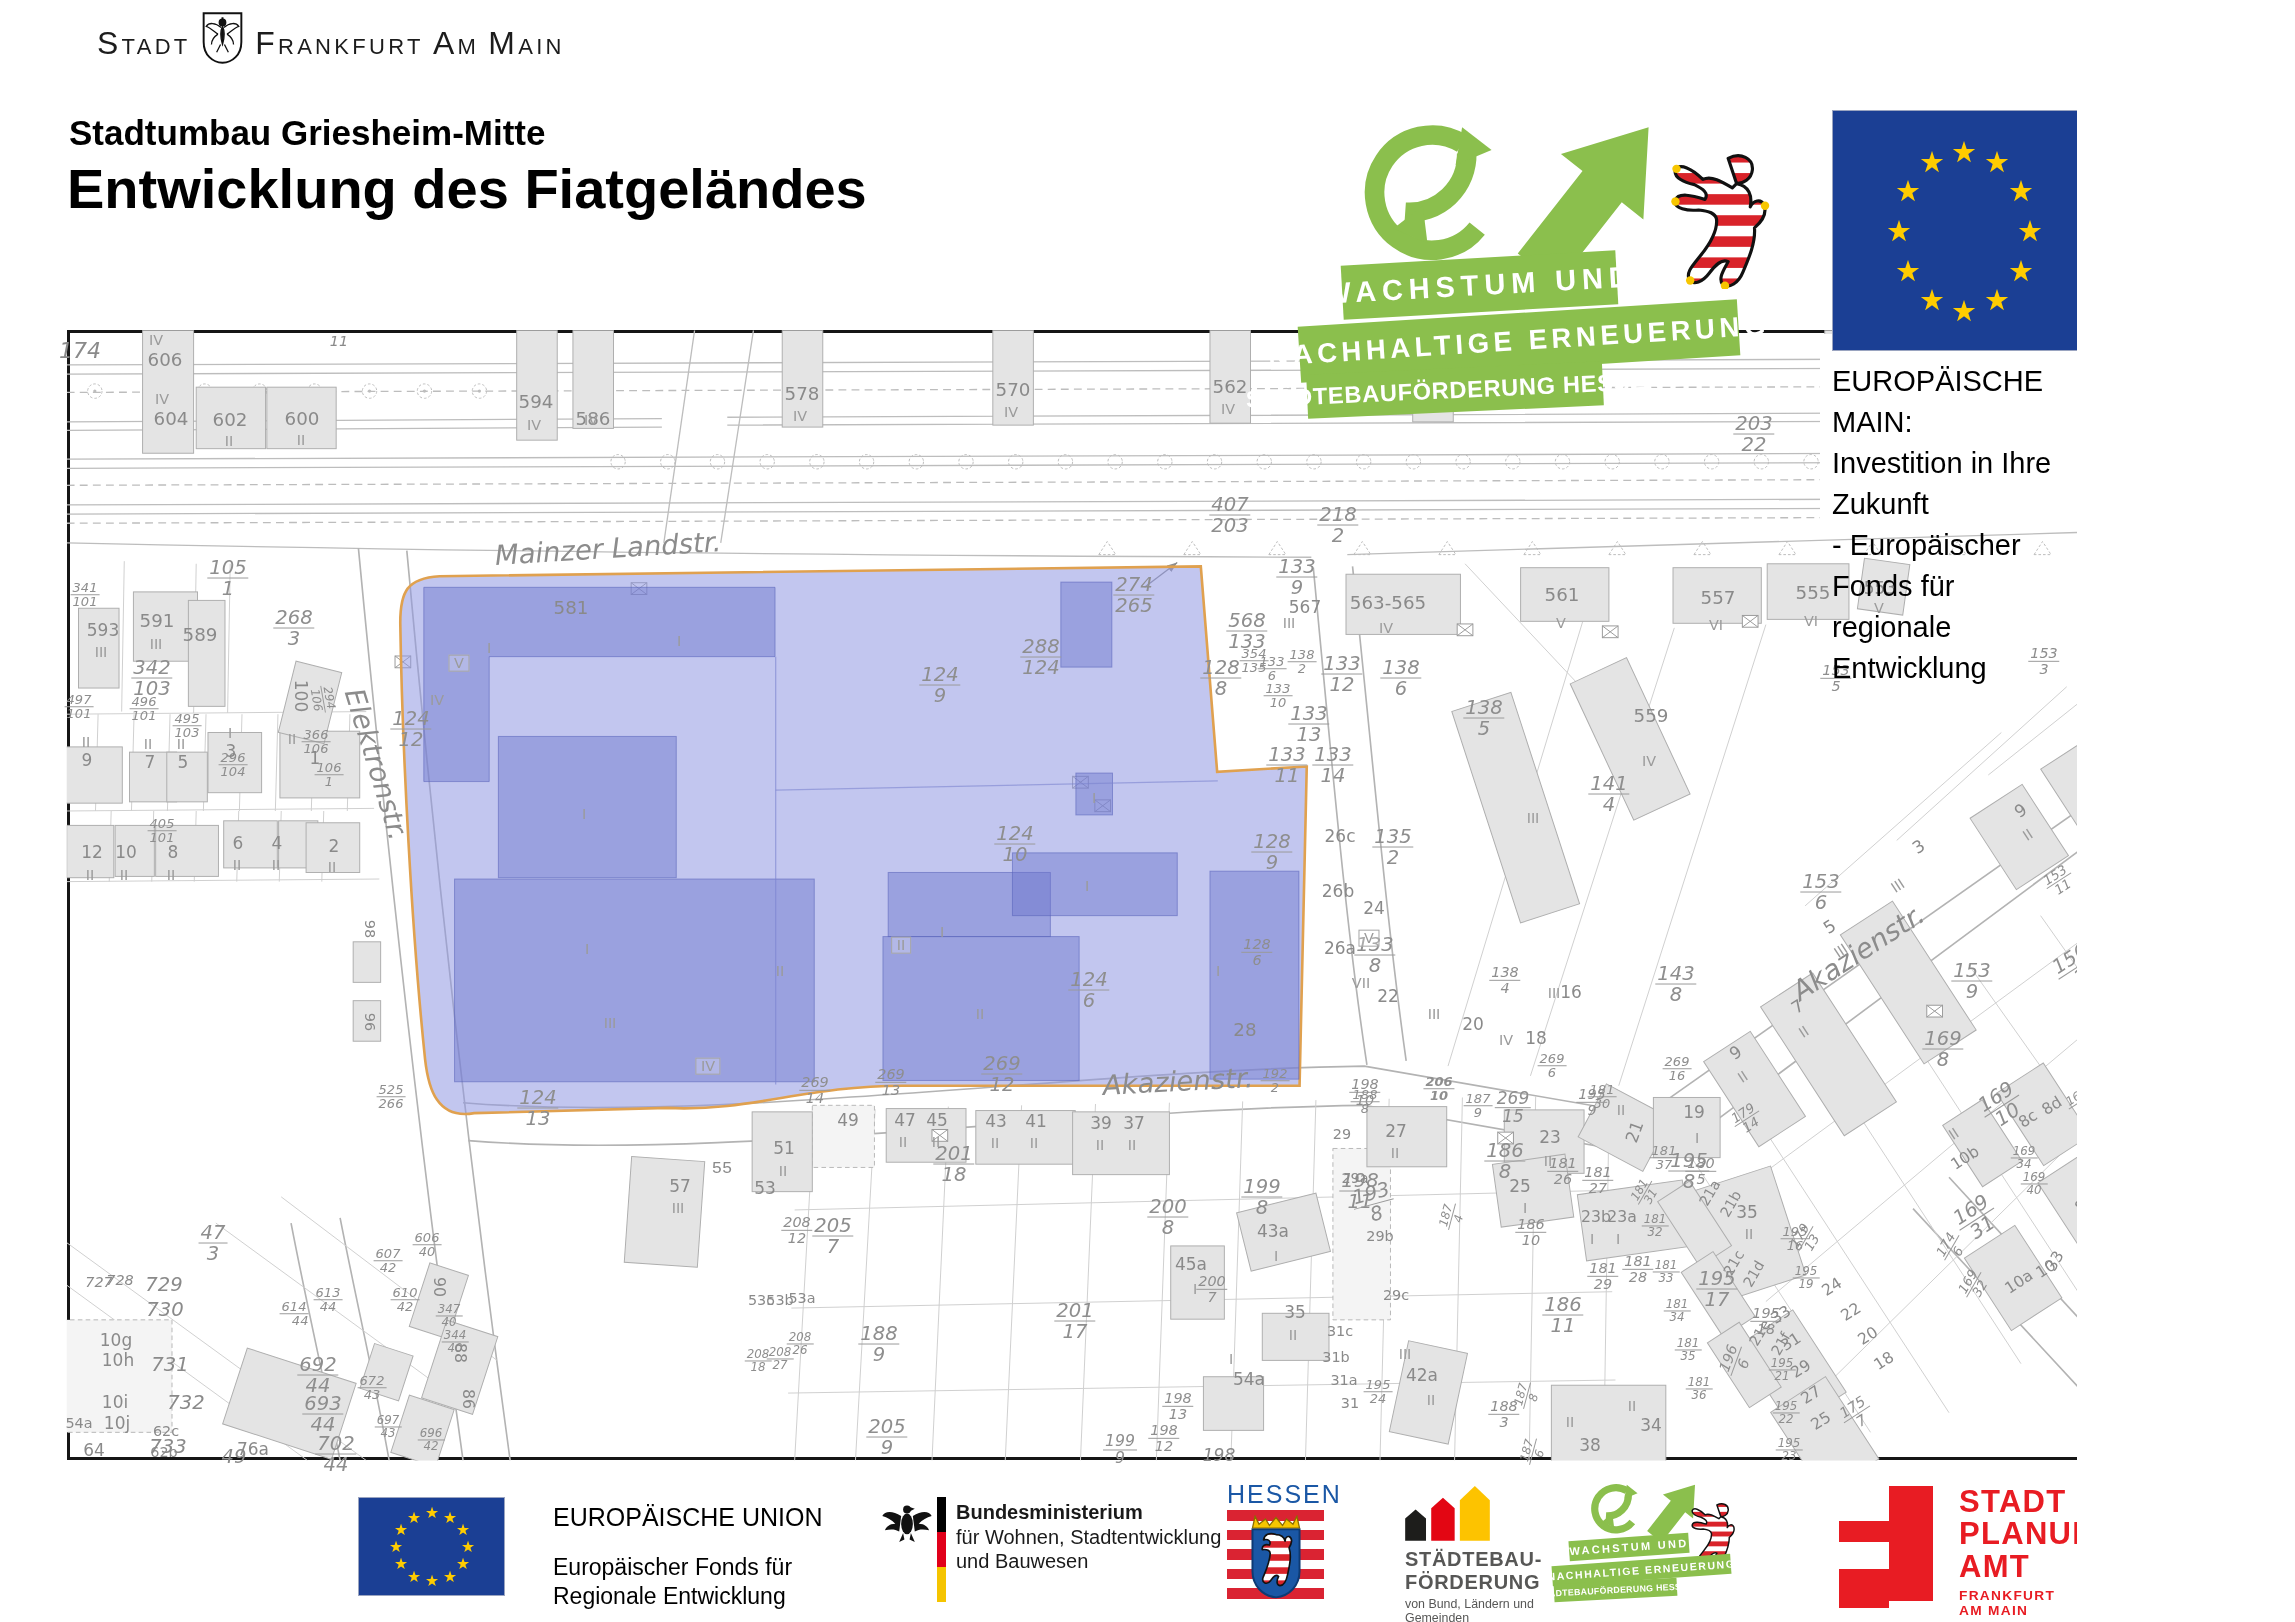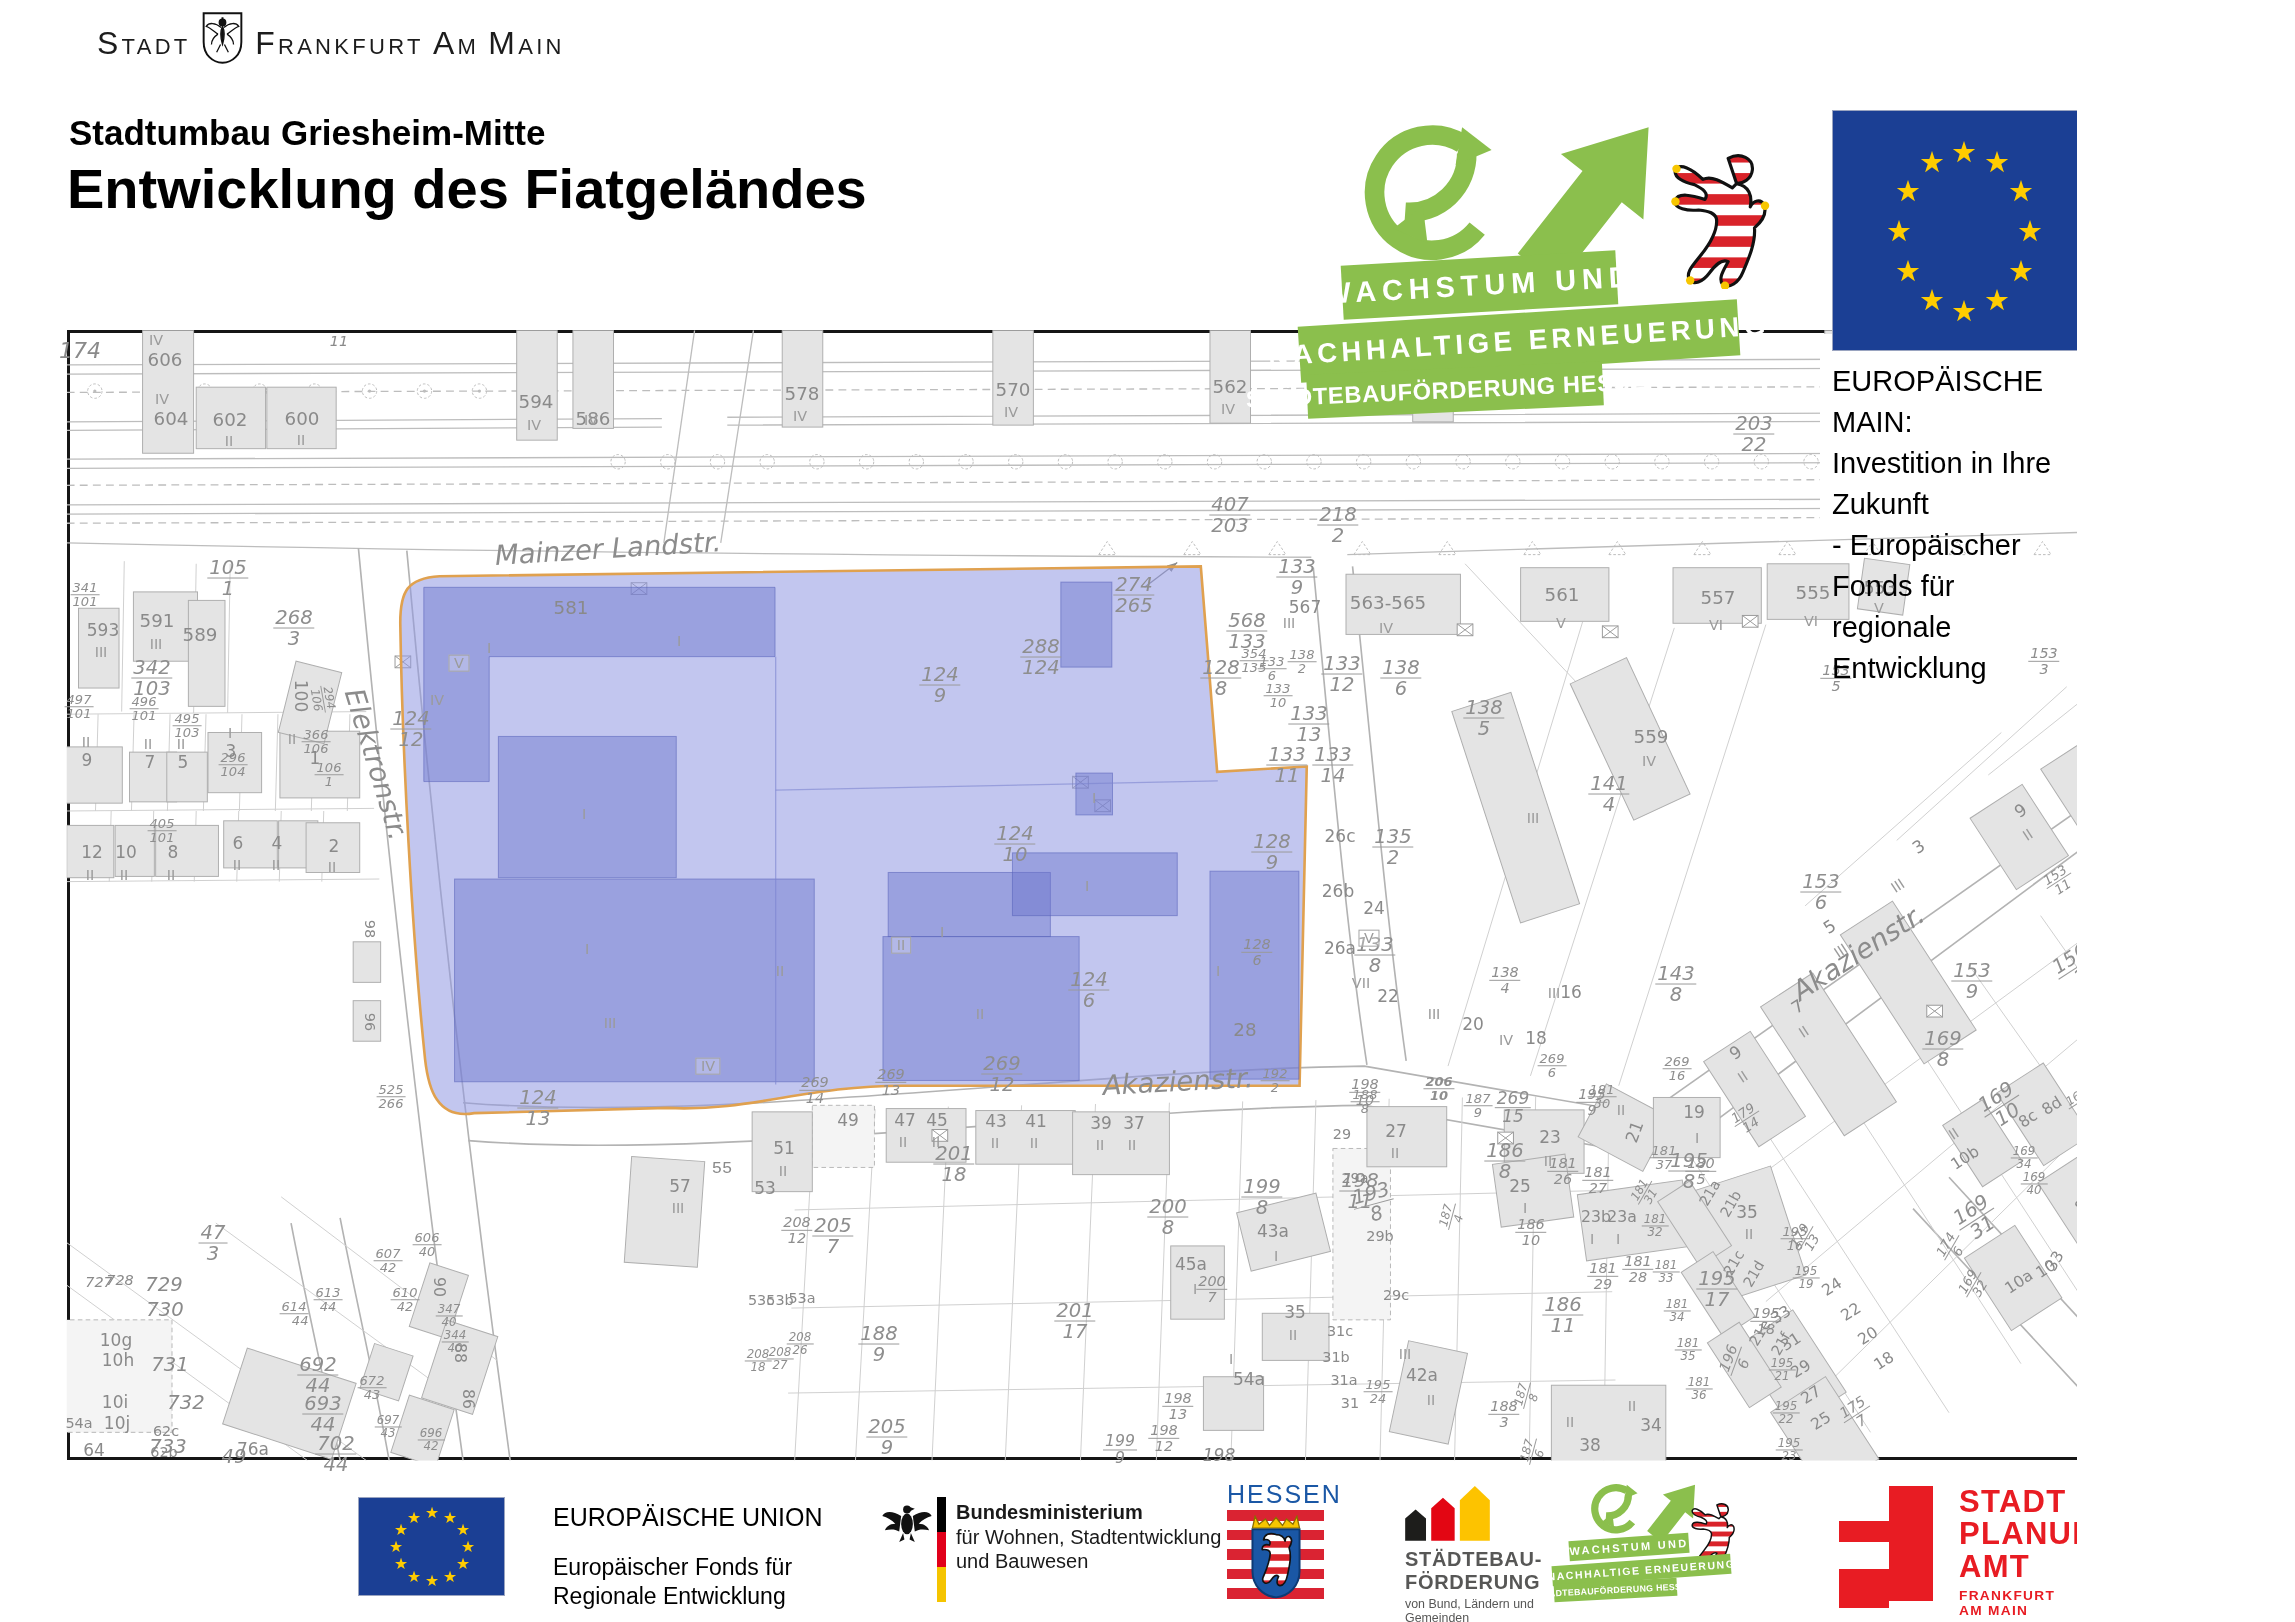--- a/index.html
+++ b/index.html
@@ -606,21 +606,21 @@
         <span class="den">4</span>
       </div>
       <div class="lab plain" style="left: 1562px; top: 595px; font-size: 18.3px; --r: 0deg;">561</div>
       <div class="lab plain rm" style="left: 1561px; top: 623px; --r: 0deg;">V</div>
       <div class="lab plain" style="left: 1718px; top: 598px; font-size: 18.3px; --r: 0deg;">557</div>
       <div class="lab plain rm" style="left: 1716px; top: 625px; --r: 0deg;">VI</div>
       <div class="lab plain" style="left: 1813px; top: 593px; font-size: 18.3px; --r: 0deg;">555</div>
       <div class="lab plain rm" style="left: 1811px; top: 621px; --r: 0deg;">VI</div>
       <div class="lab plain" style="left: 1880px; top: 589px; font-size: 17px; --r: 0deg;">553</div>
       <div class="lab plain rm" style="left: 1879px; top: 608px; --r: 0deg;">V</div>
-      <div class="lab plain" style="left: 1651px; top: 737px; font-size: 18.3px; --r: 0deg;">559</div>
+      <div class="lab plain" style="left: 1651px; top: 716px; font-size: 18.3px; --r: 0deg;">559</div>
       <div class="lab plain rm" style="left: 1649px; top: 761px; --r: 0deg;">IV</div>
       <div class="lab plain rm" style="left: 1533px; top: 818px; --r: 0deg;">III</div>
       <div class="lab frac" style="left: 1836px; top: 678px; font-size: 14.4px; --r: 0deg;">
         <span class="num">153</span>
         <span class="den">5</span>
       </div>
       <div class="lab frac" style="left: 2044px; top: 661px; font-size: 14.4px; --r: 0deg;">
         <span class="num">153</span>
         <span class="den">3</span>
       </div>

